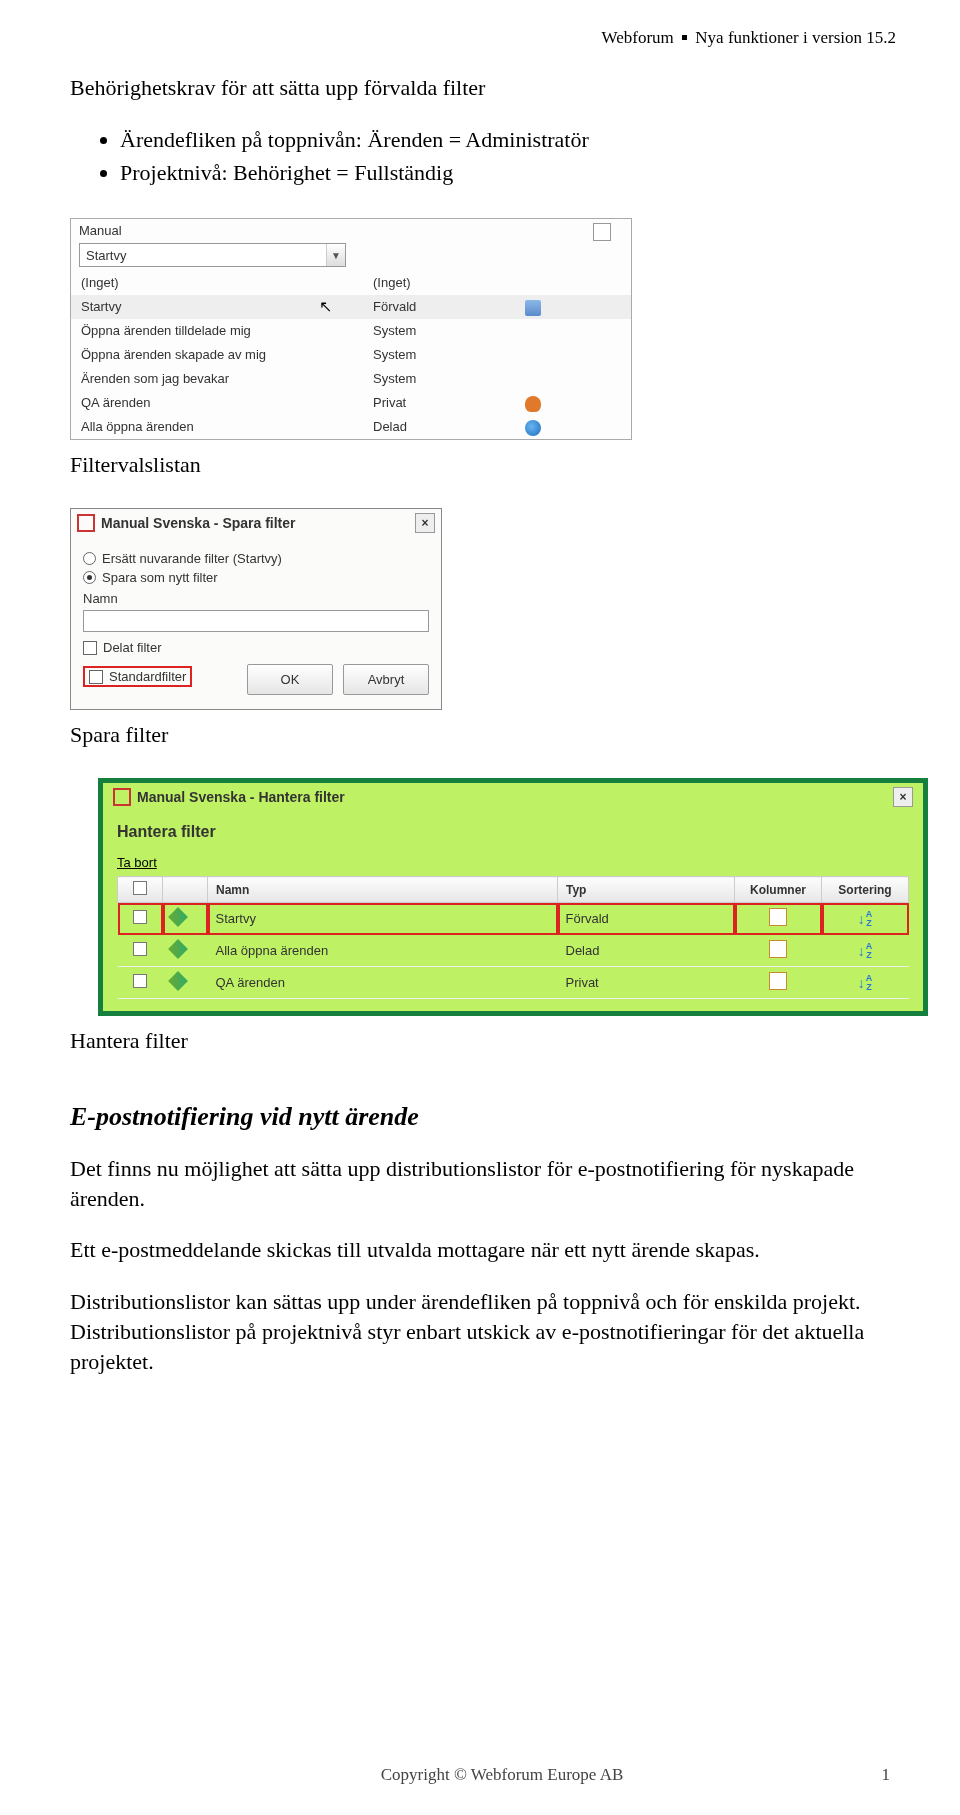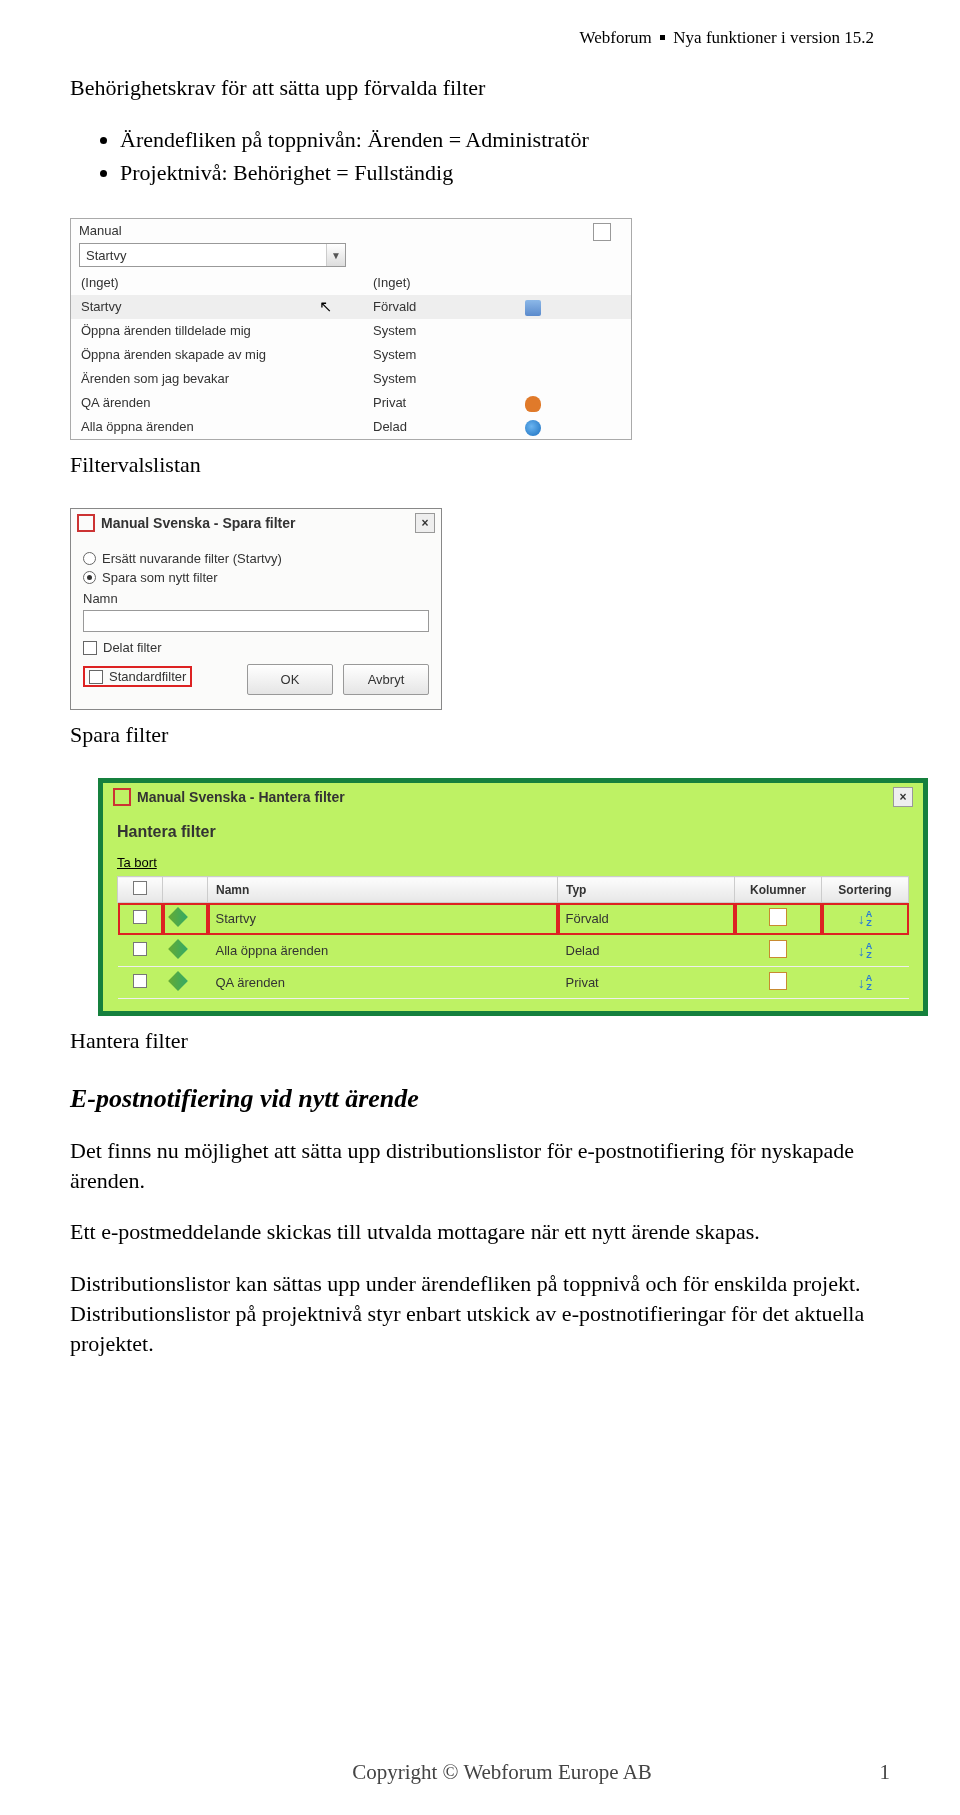--- a/index.html
+++ b/index.html
@@ -12,41 +12,41 @@
   }
   .page {
     padding: 50px 70px 40px 70px;
     position: relative;
     min-height: 1815px;
     box-sizing: border-box;
   }
   .header-line {
     position: absolute;
     top: 28px;
-    right: 86px;
+    right: 64px;
     font-size: 17px;
   }
   .header-line .dot {
     display:inline-block;
     width:5px; height:5px;
     background:#000;
     vertical-align: middle;
     margin: 0 4px 3px 4px;
   }
   p, li { font-size: 22px; line-height: 1.35; }
   .bullets { margin: 8px 0 30px 0; padding-left: 50px; }
   .bullets li { margin-bottom: 4px; list-style: disc; }
   .caption { font-size: 22px; margin: 12px 0 30px 0; }
-  .subheading { font-style: italic; font-weight: bold; font-size: 26px; margin: 30px 0 14px 0; }
+  .subheading { font-style: italic; font-weight: bold; font-size: 26px; margin: 48px 0 14px 0; }
   .footer {
     position: absolute;
     bottom: 30px;
     left: 6px; right: 0;
     text-align: center;
-    font-size: 21px;
+    font-size: 17px;
     color: #444;
     padding-left: 38px;
   }
   .footer .pageno { position: absolute; right: 70px; }
 
   
   .ui { font-family: Arial, Helvetica, sans-serif; font-size: 14px; color:#333; }
 
   
   .filter-list {

